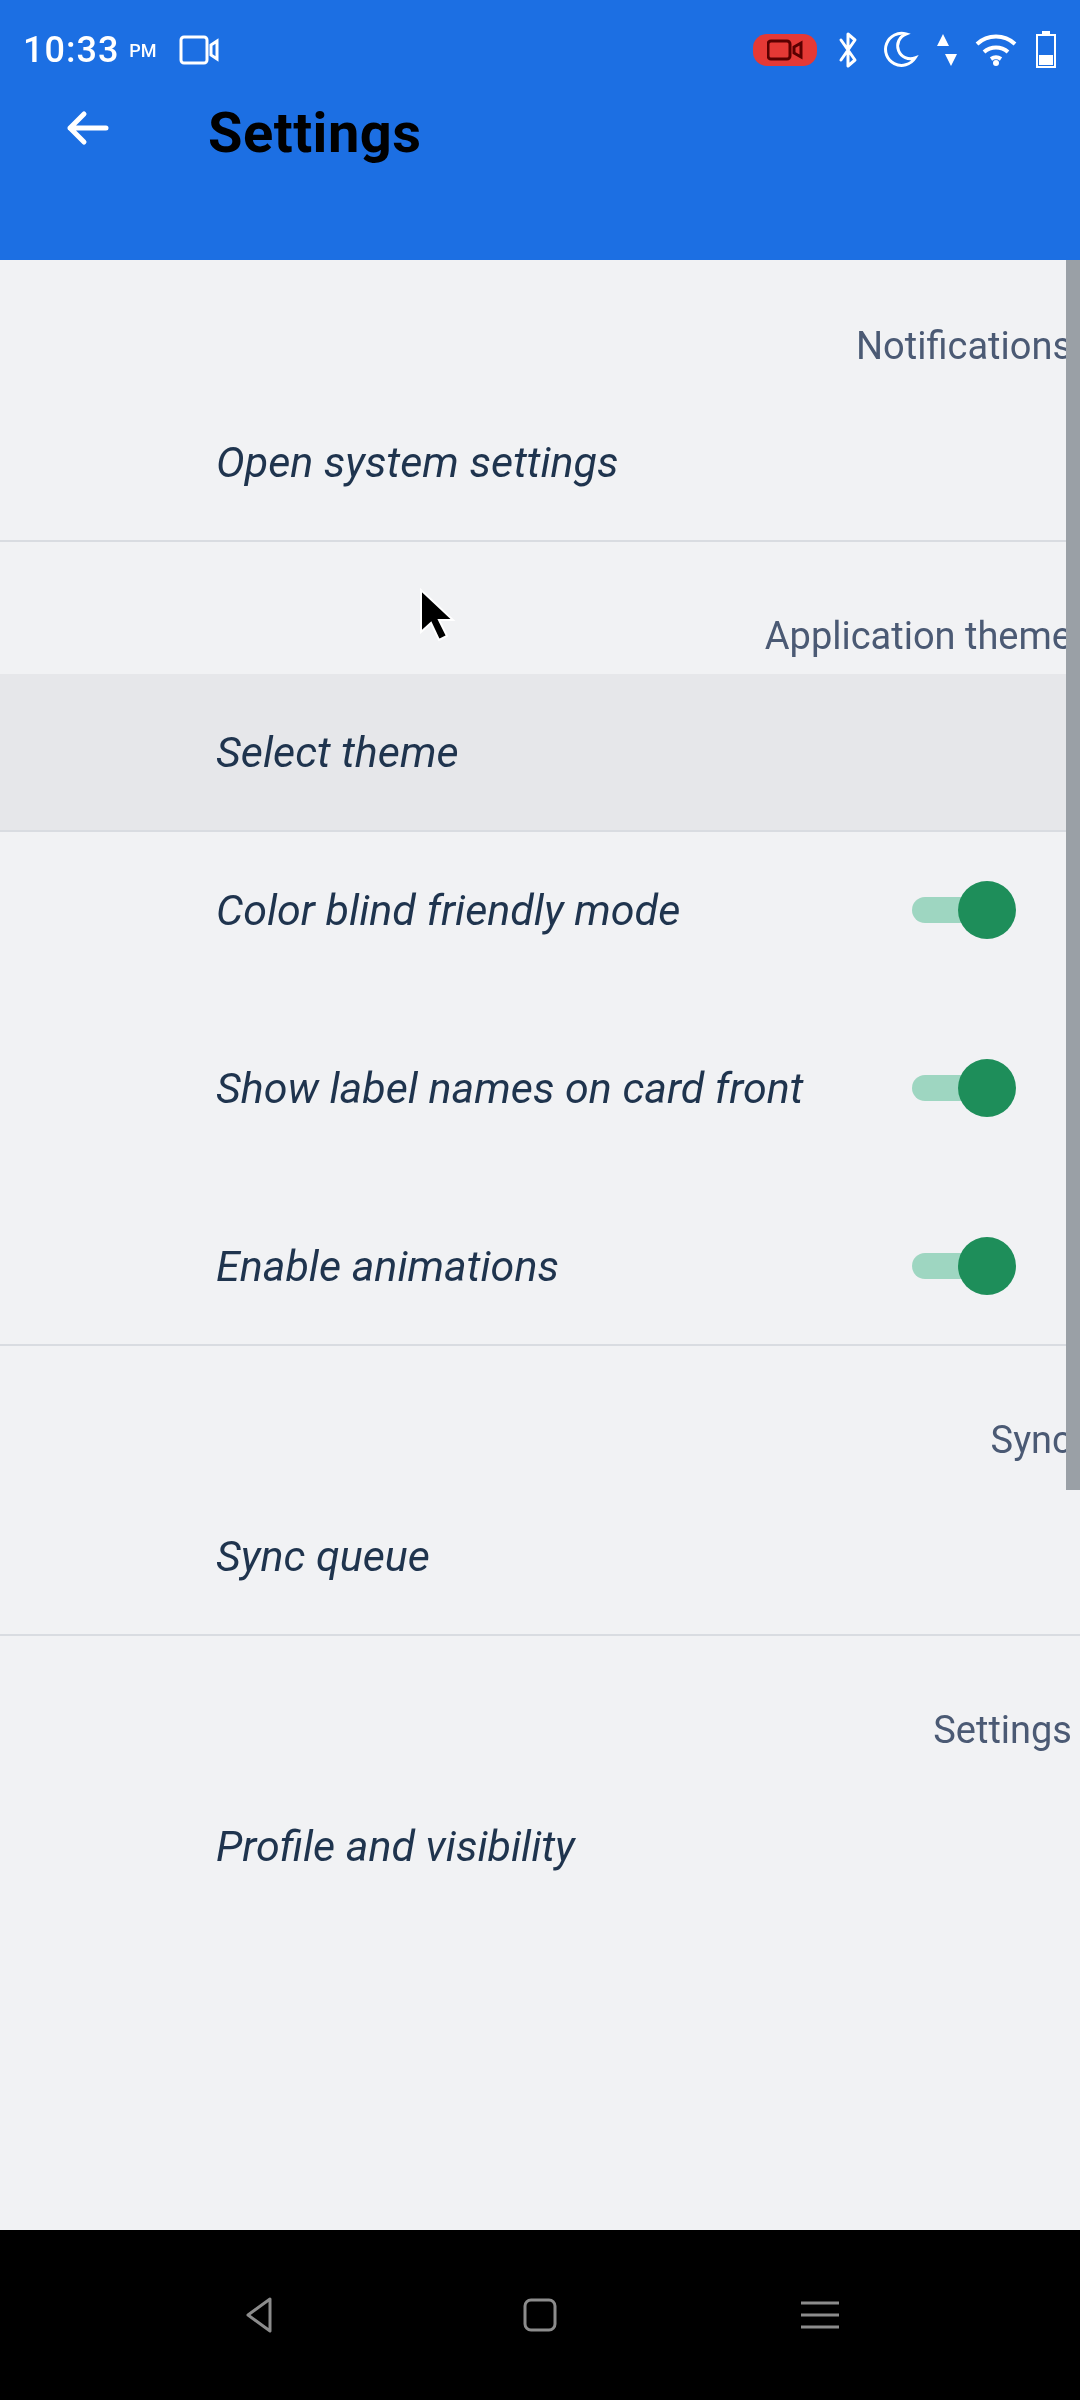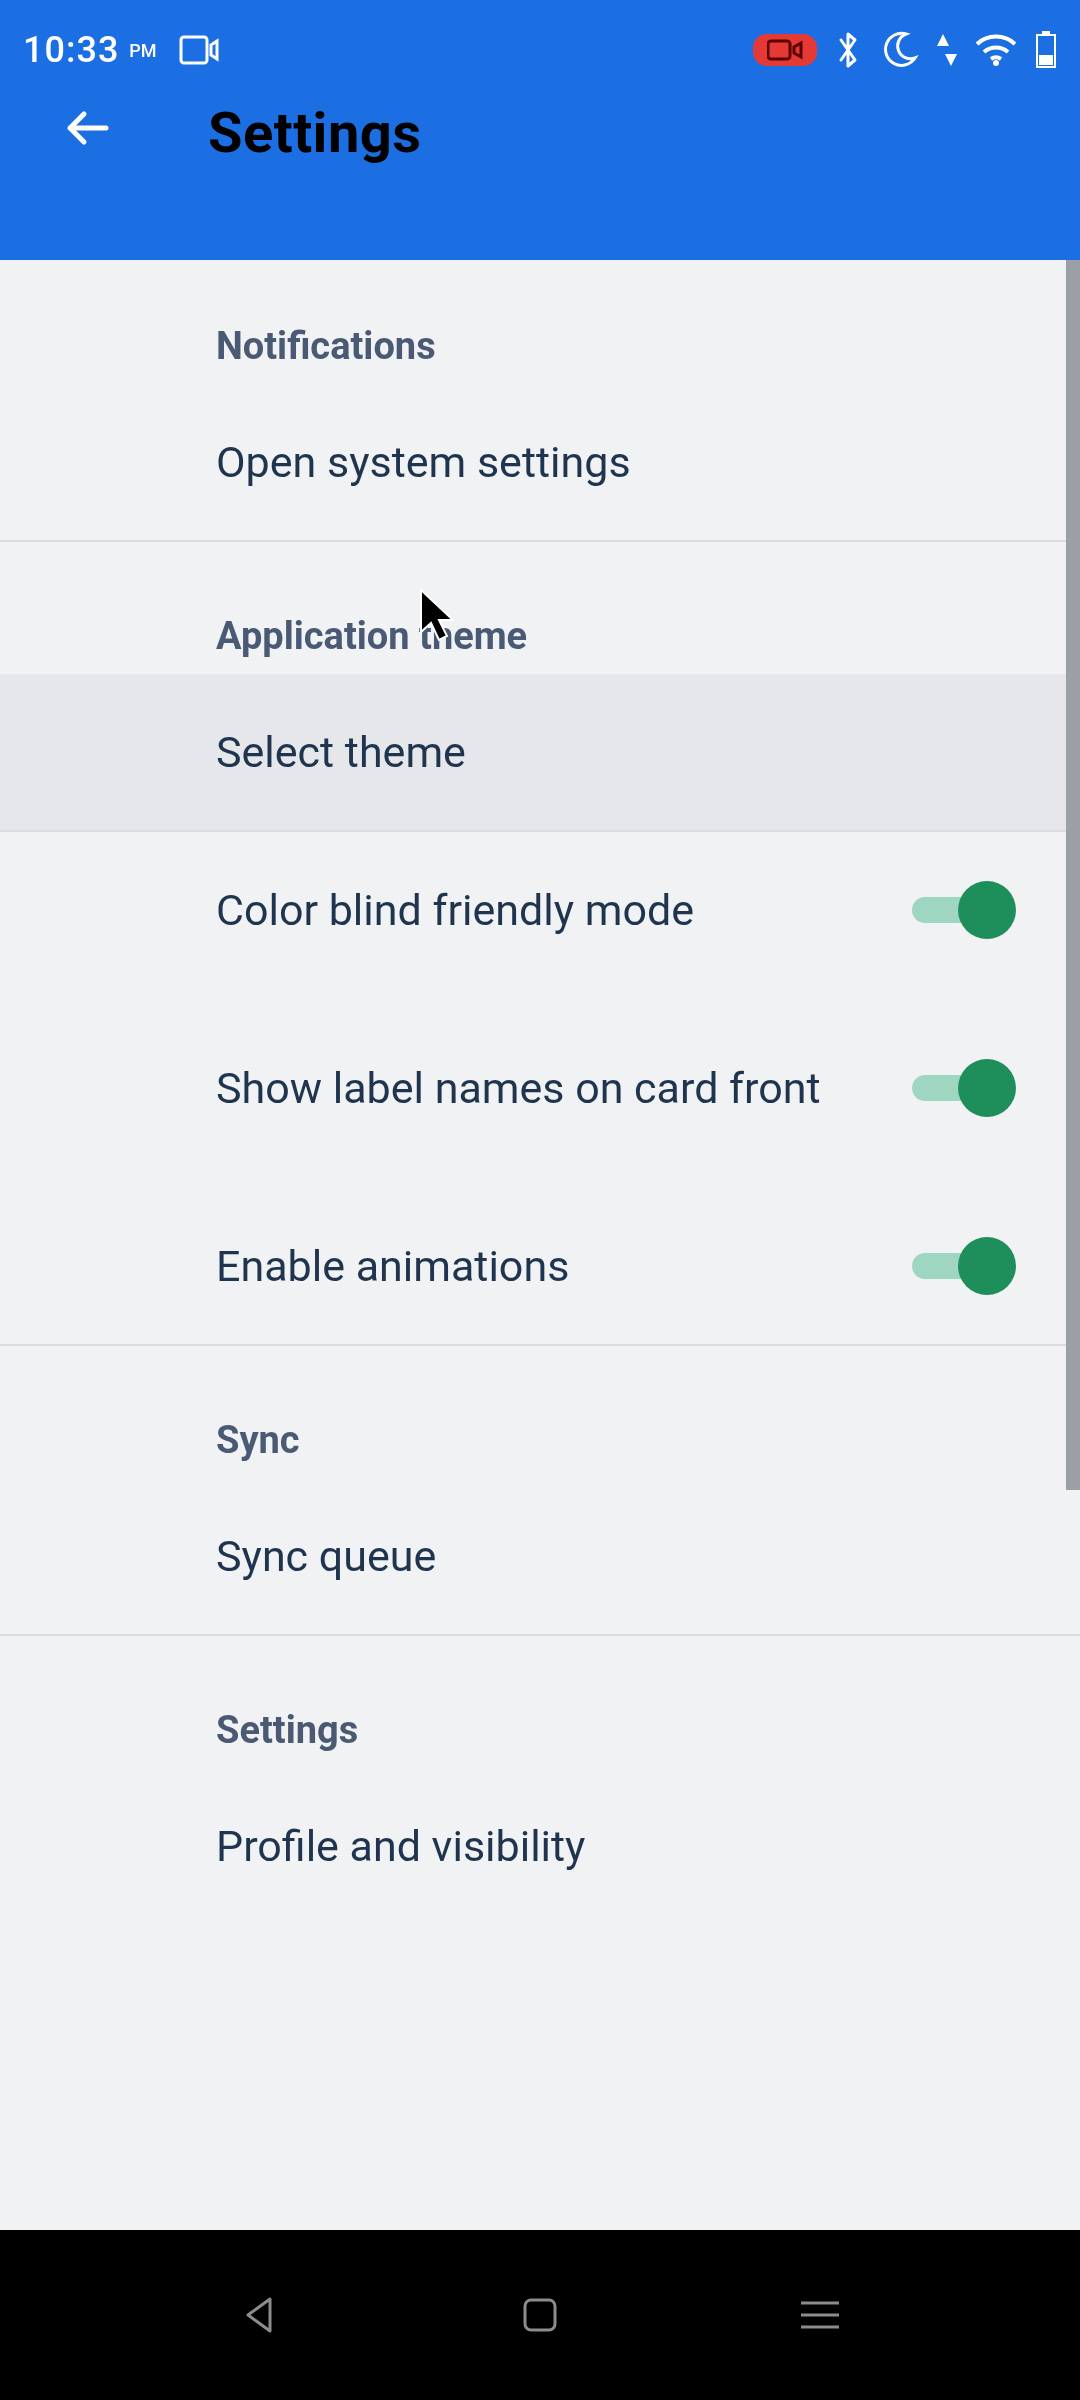--- a/index.html
+++ b/index.html
@@ -35,27 +35,28 @@
   
   .content {
     position: absolute; top: 260px; left: 0; right: 0; bottom: 170px;
     background: #f1f2f4; overflow: hidden;
   }
   .scrollbar {
     position: absolute; top: 260px; right: 0; width: 14px; height: 1230px;
     background: #9aa0a6;
   }
   .section-header {
-    padding: 72px 8px 16px 216px; color: #4b5a74; font-size: 38px; font-weight: 700;
+    padding: 72px 8px 16px 216px; color: #4b5a74; font-size: 38px; font-weight: 400; text-align: right;
   }
   .section-first .section-header { padding-top: 64px; }
   .row {
     min-height: 156px; display: flex; align-items: center;
     padding: 20px 60px 20px 216px; color: #1f344e; font-size: 43px;
     border-bottom: none;
+    font-style: italic;
   }
   .row .label { flex: 1 1 auto; line-height: 1.35; padding-right: 40px; }
   .row.highlight { background: #e6e7ea; }
   .divider { height: 2px; background: #d9dce1; width: 100%; }
 
   
   .switch {
     position: relative; width: 100px; height: 54px; flex: 0 0 auto;
     margin-right: 8px;
   }

